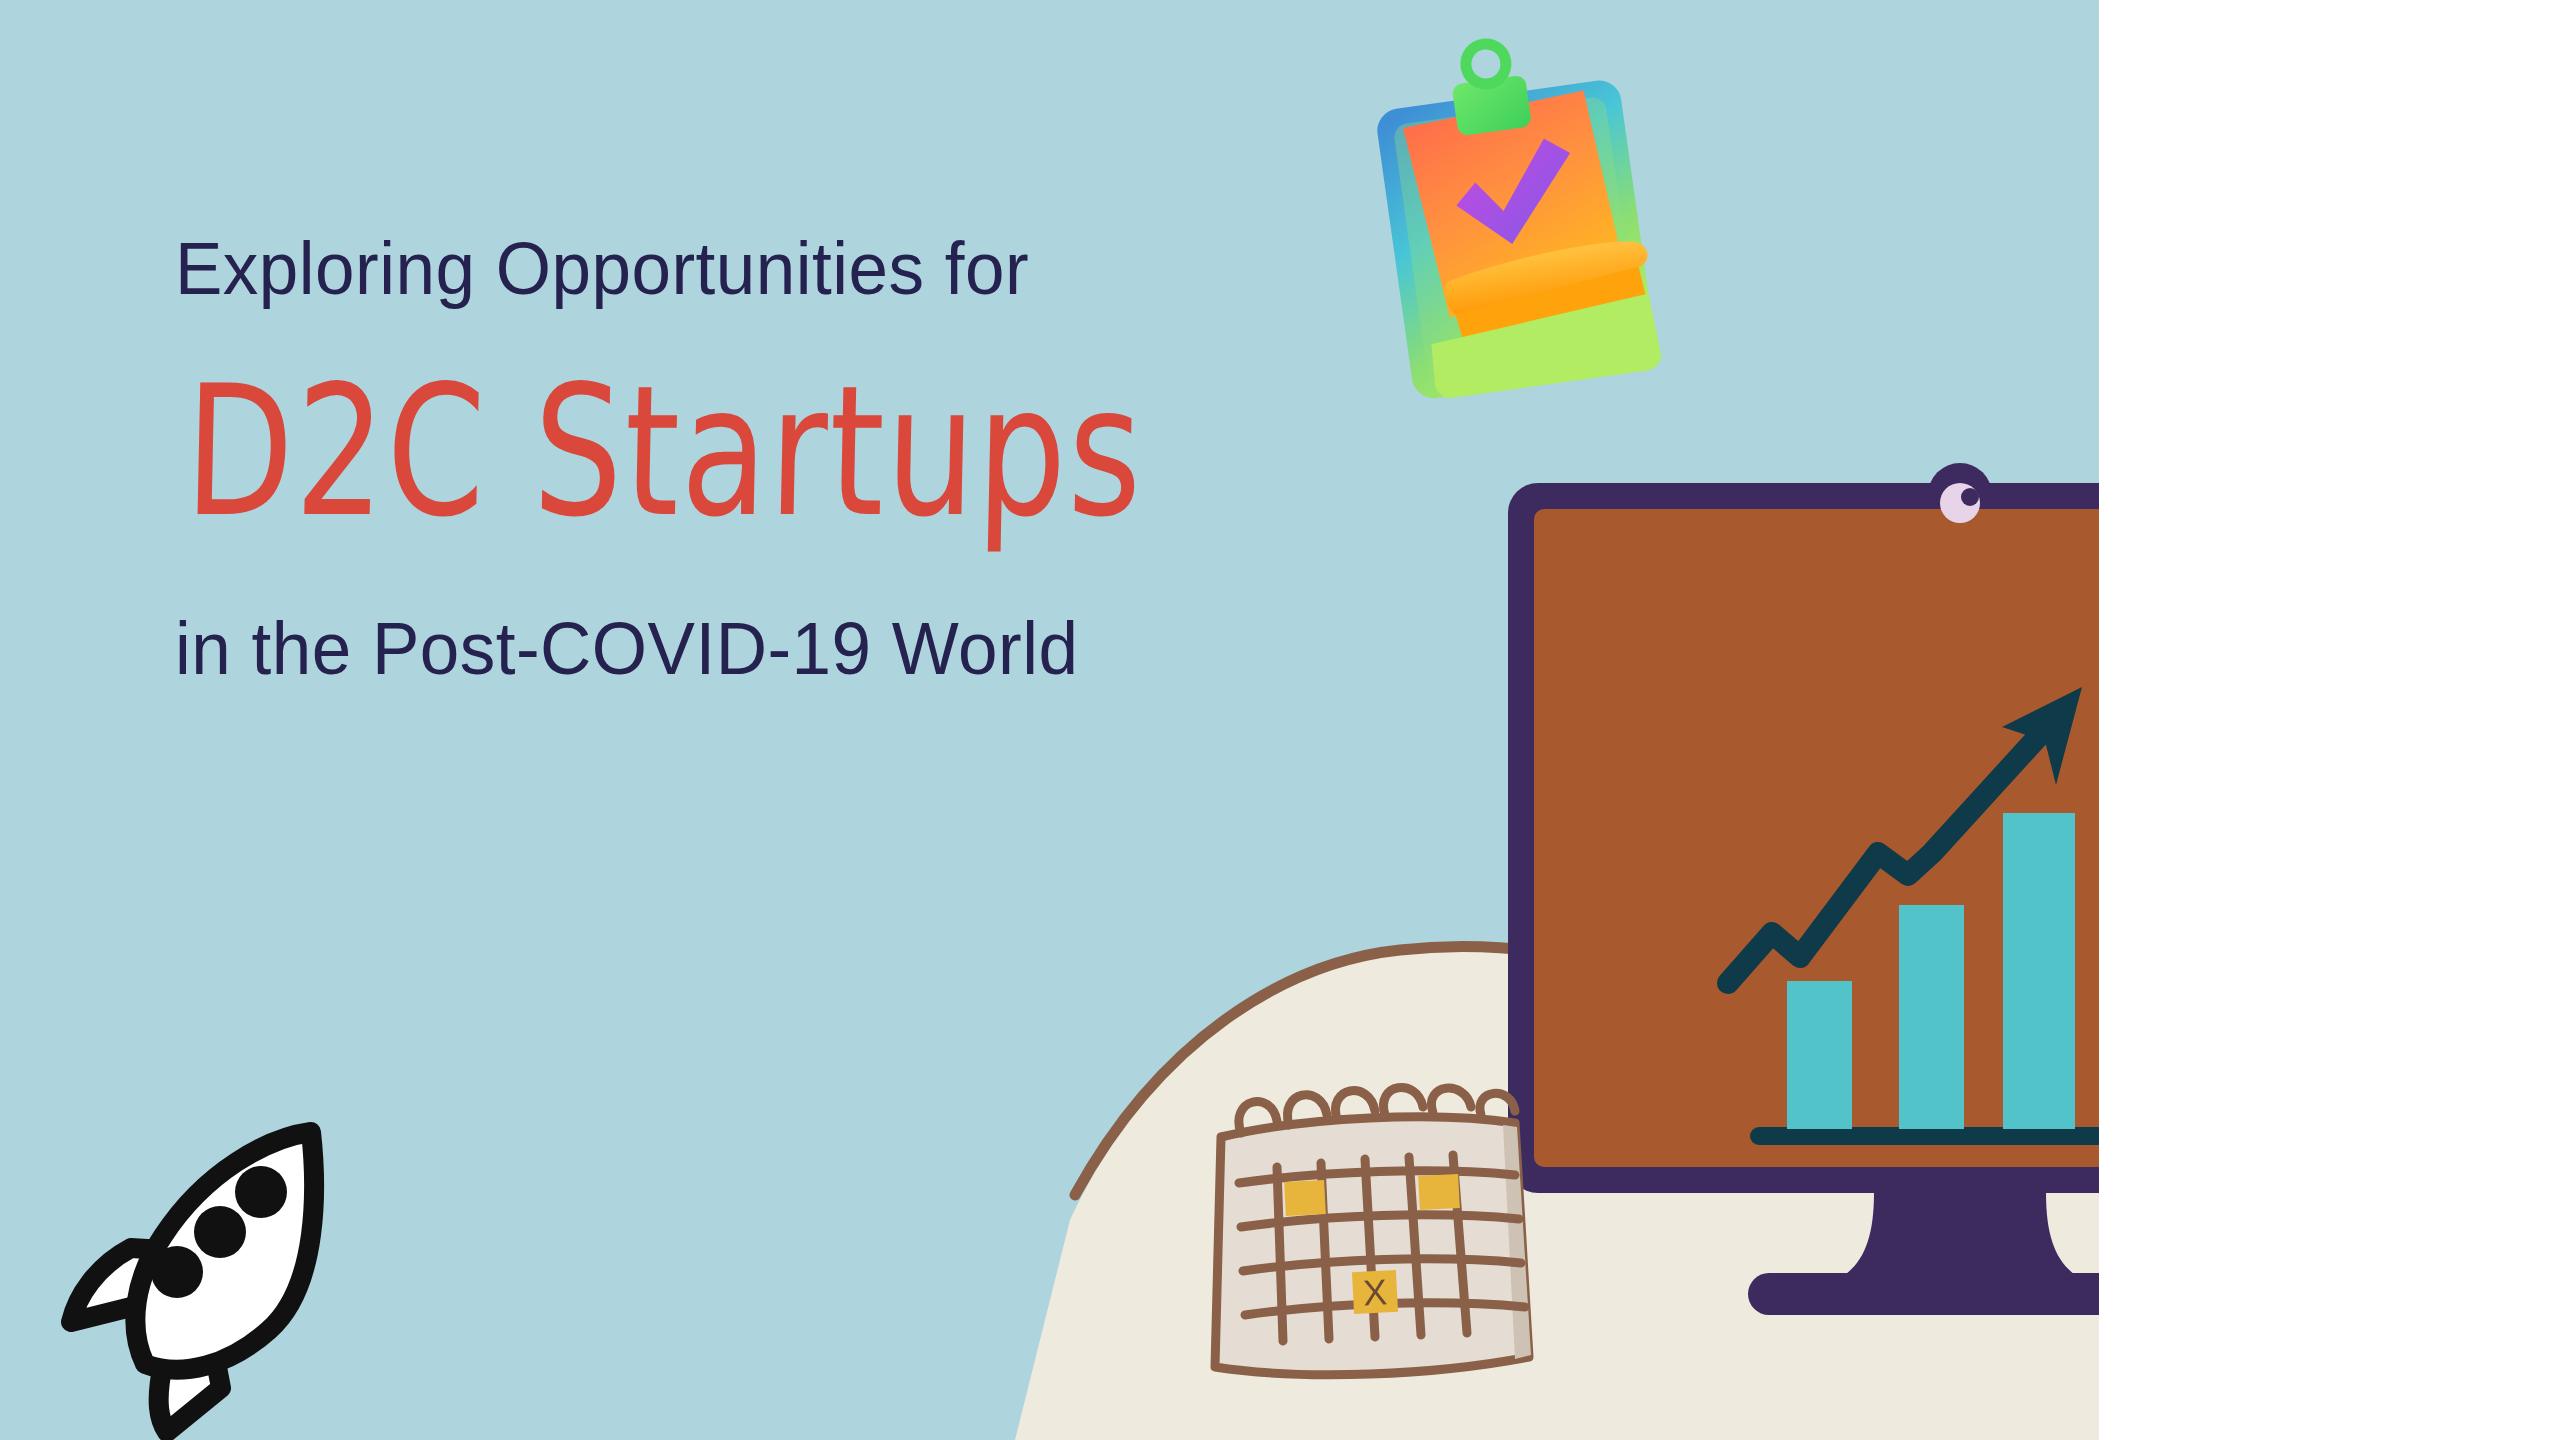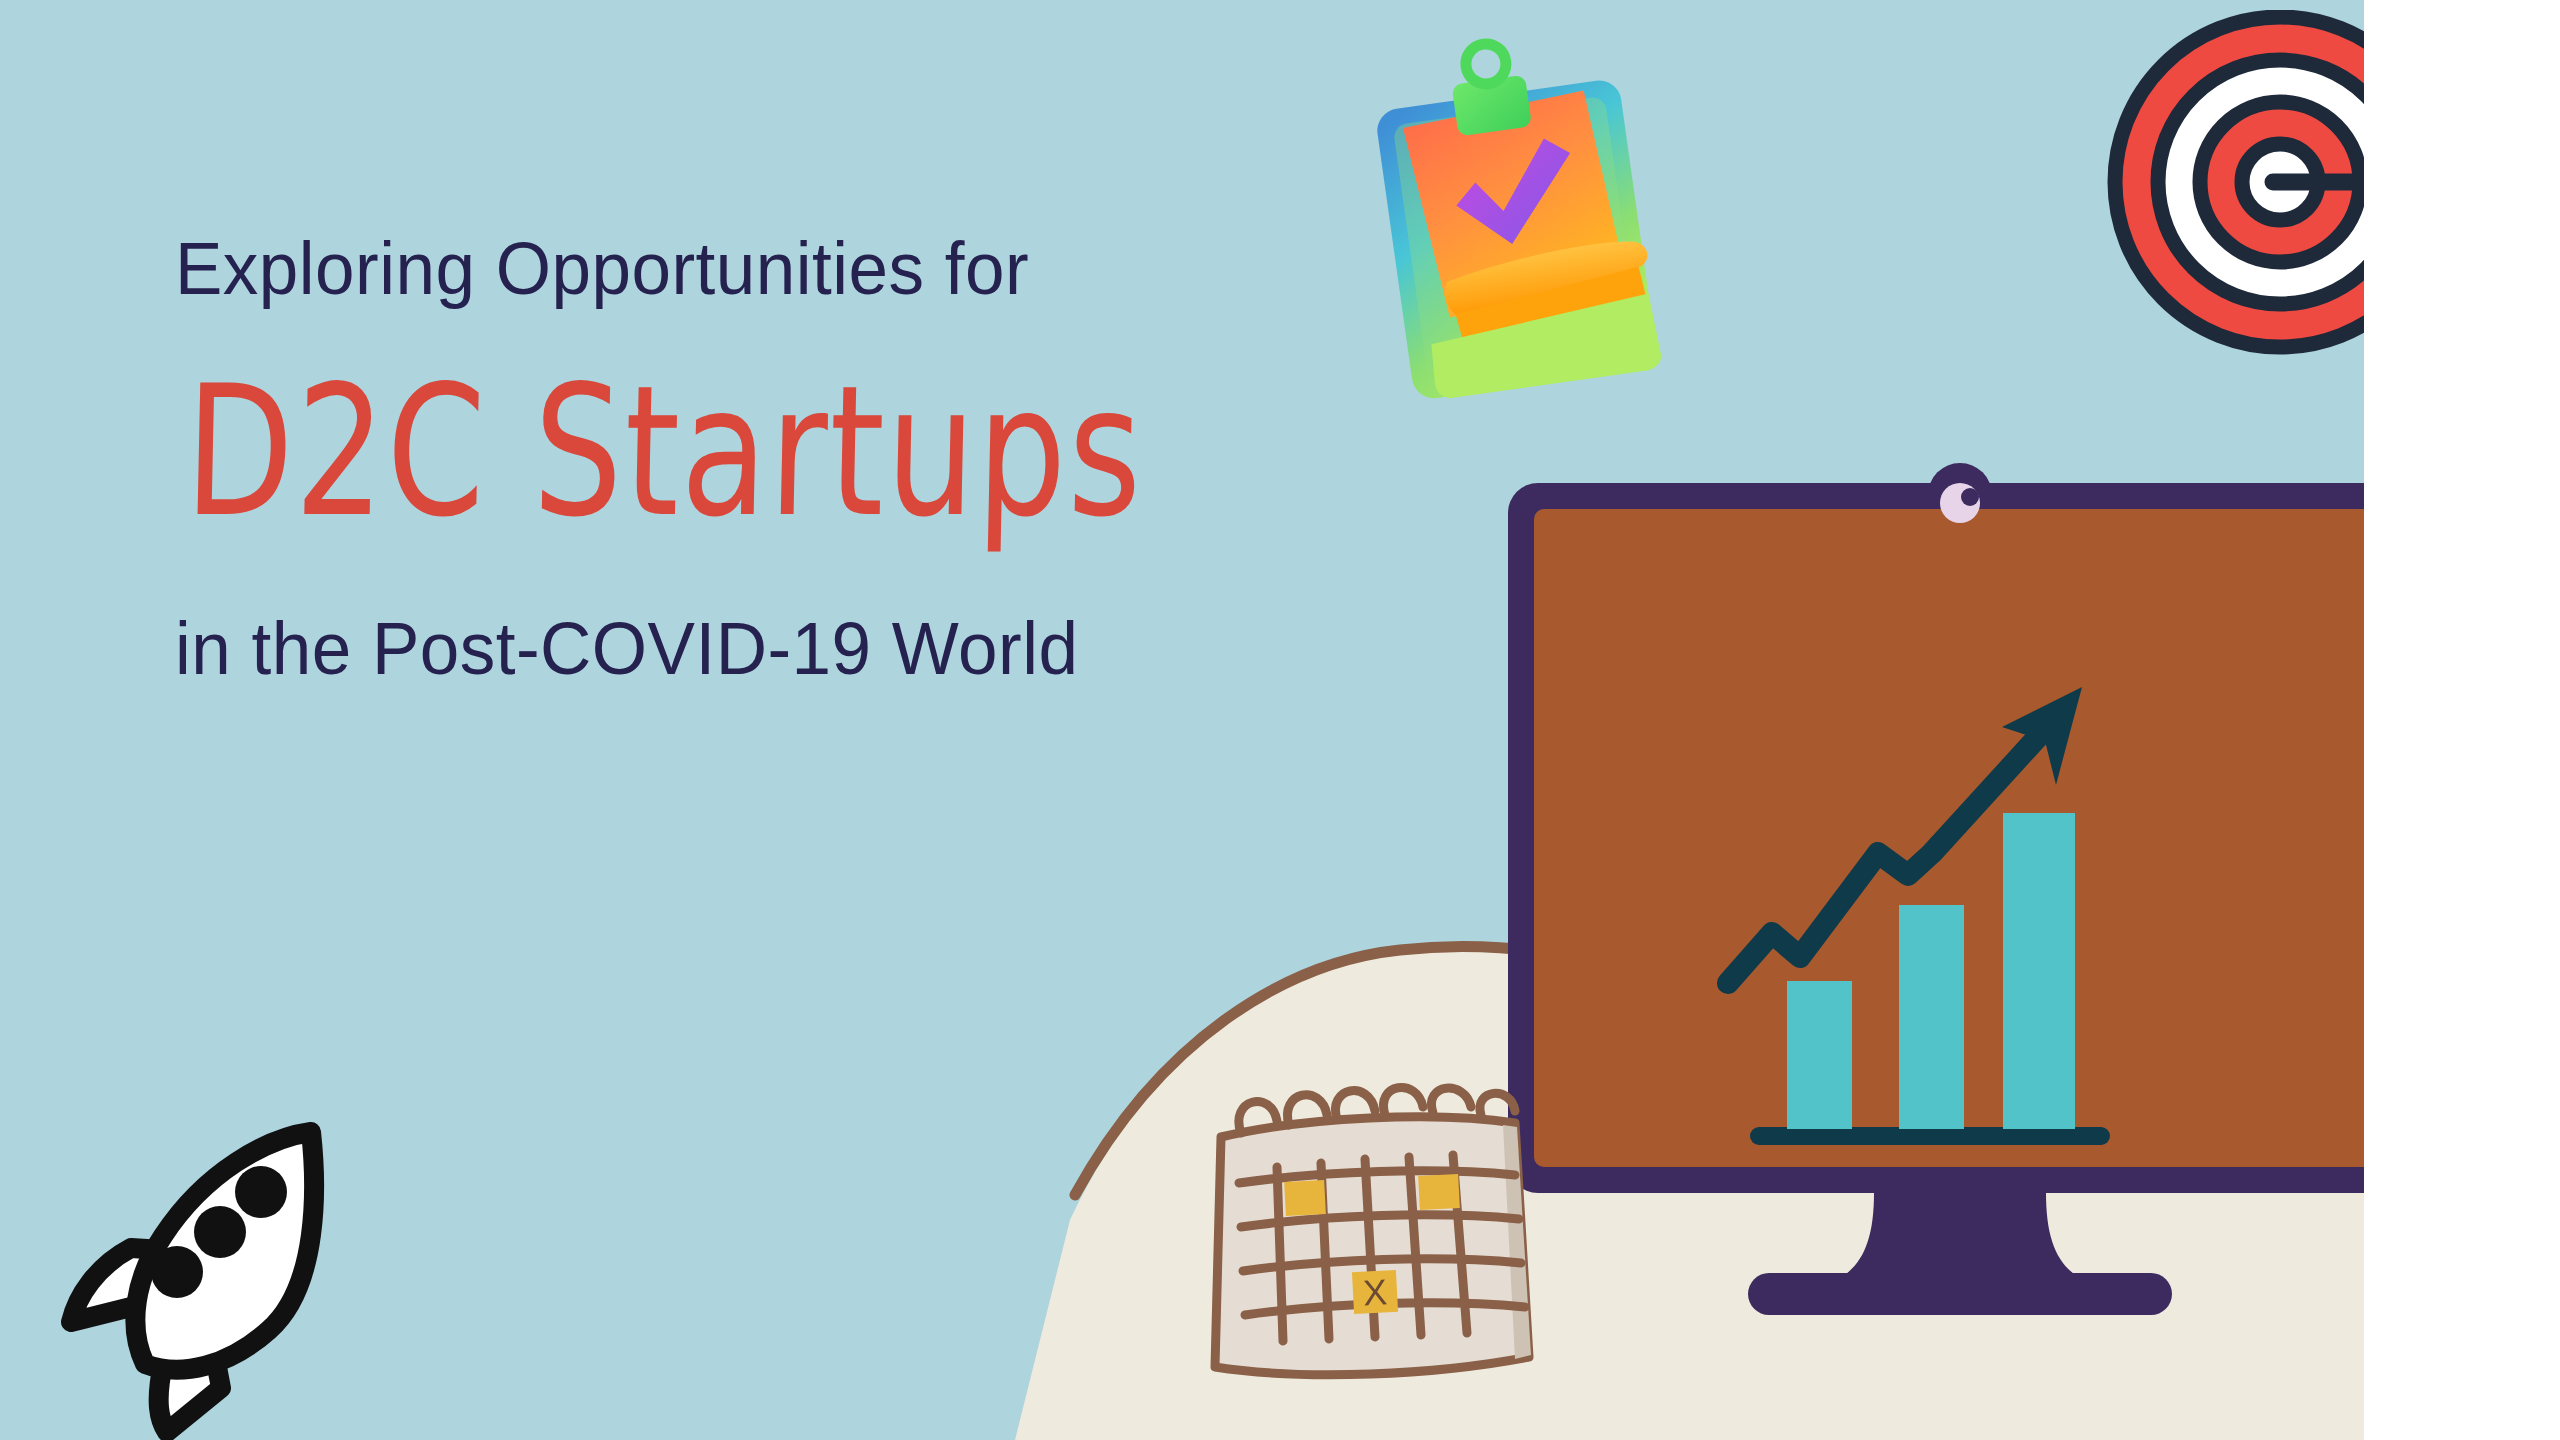--- a/index.html
+++ b/index.html
@@ -3,21 +3,21 @@
 <meta charset="utf-8">
 <title>D2C Startups Banner</title>
 <style>
   html, body {
     margin: 0;
     padding: 0;
     background: #ffffff;
   }
   #banner {
     position: relative;
-    width: 2364px;
+    width: 2099px;
     height: 1440px;
     overflow: hidden;
     background: #AED4DE;
     font-family: "Liberation Sans", sans-serif;
     user-select: none;
   }
 
   
   .desk-shape {
     position: absolute;

